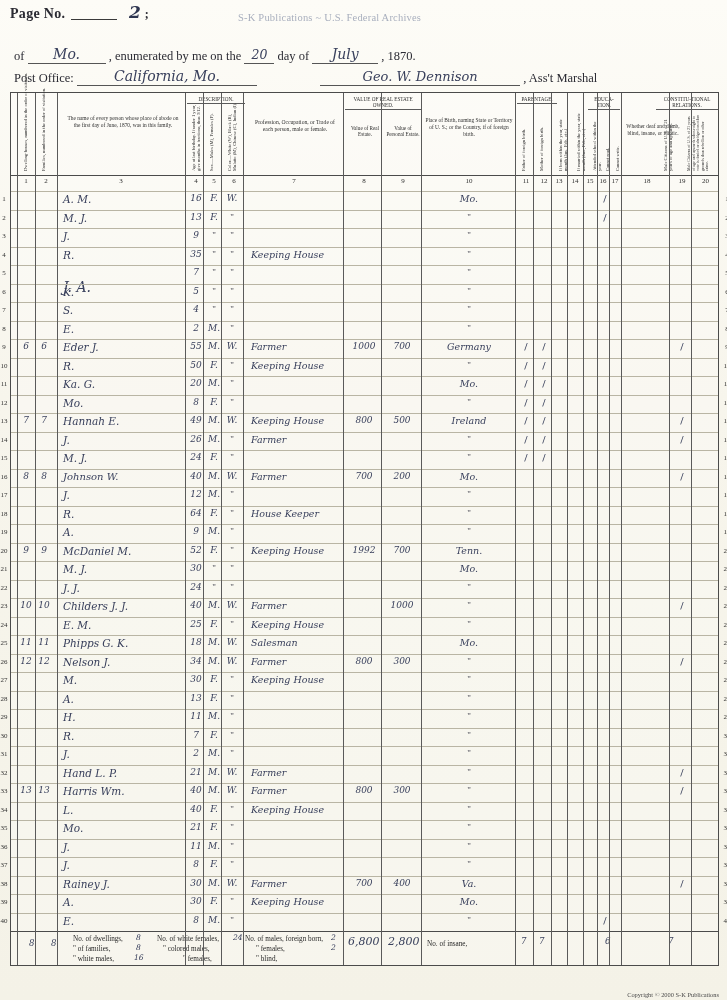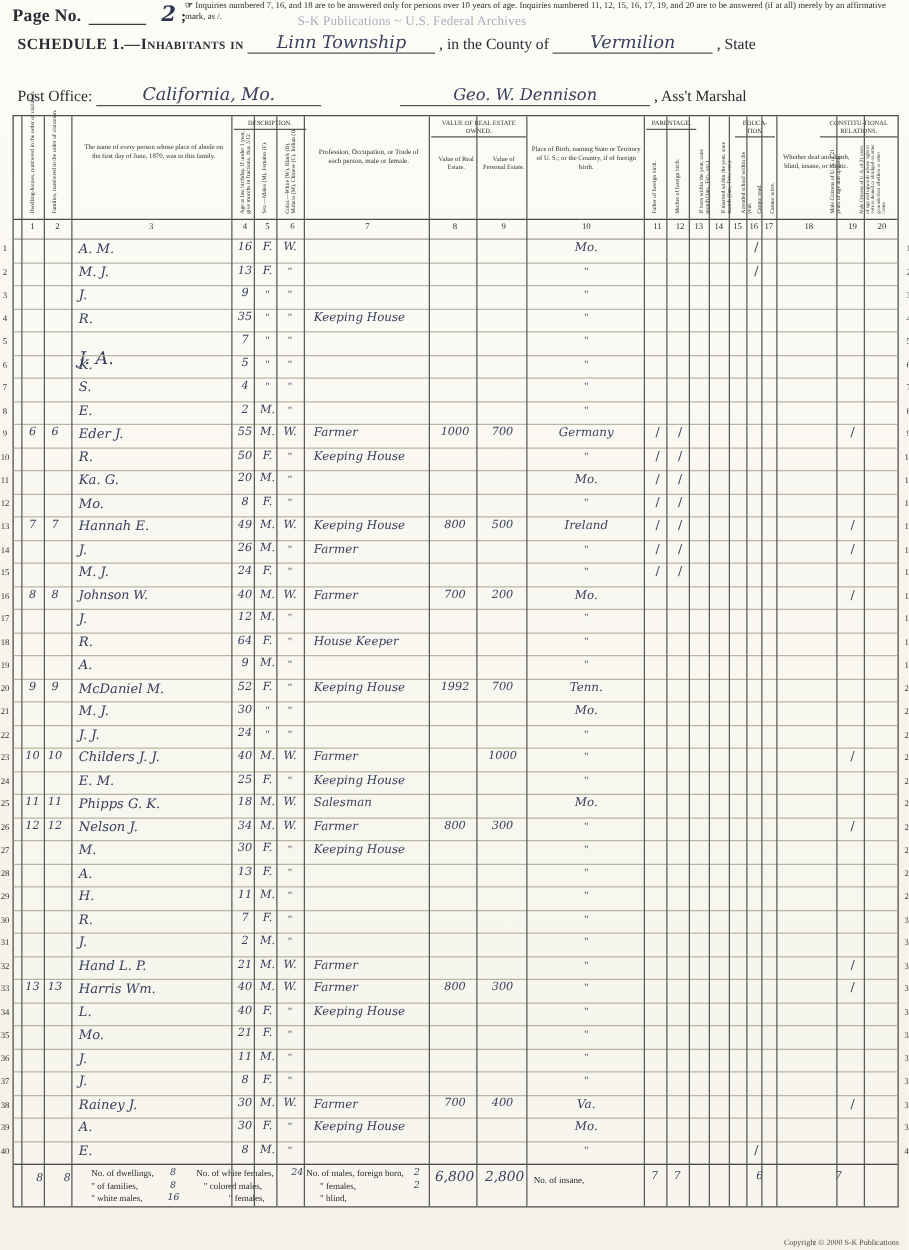--- a/index.html
+++ b/index.html
@@ -101,39 +101,39 @@
 
   <div class="hdr">
 
     <div class="pageno">
       <span class="lbl">Page No.</span>
       <span class="rule"></span>
       <span class="val">2</span>
       <span style="font-size:12px;">;</span>
     </div>
 
-    <div class="topnote">
-      <span style="font-weight:bold;">☞</span>
-      <span>Inquiries numbered 7, 16, and 18 are to be answered only for persons over 10 years of age. Inquiries numbered 11, 12, 15, 16, 17, 19, and 20 are to be answered (if at all) merely by an affirmative mark, as /.</span>
+
+    <div class="watermark">S-K Publications ~ U.S. Federal Archives</div>
+
+
+    <div class="line2">
+      <span>of</span>
+      <span class="u" style="width:78px;">
+        <span class="ms" style="font-size:14px;">Mo.</span>
+      </span>
+      <span>, enumerated by me on the</span>
+      <span class="u" style="width:30px;">
+        <span class="ms">20</span>
+      </span>
+      <span>day of</span>
+      <span class="u" style="width:66px;">
+        <span class="ms" style="font-size:14px;">July</span>
+      </span>
+      <span>, 1870.</span>
     </div>
-
-    <div class="watermark">S-K Publications ~ U.S. Federal Archives</div>
-
-    <div class="line1">
-      <span class="sc">SCHEDULE 1.—Inhabitants in</span>
-      <span class="u" style="width:150px;">
-        <span class="ms" style="font-size:14px;">Linn Township</span>
-      </span>
-      <span>, in the County of</span>
-      <span class="u" style="width:128px;">
-        <span class="ms" style="font-size:14px;">Vermilion</span>
-      </span>
-      <span>, State</span>
-    </div>
-
 
     <div class="line3">
       <span>Post Office:</span>
       <span class="u" style="width:180px;">
         <span class="ms" style="font-size:14px;">California, Mo.</span>
       </span>
       <span class="u" style="width:200px;margin-left:60px;">
         <span class="ms" style="font-size:13px;">Geo. W. Dennison</span>
       </span>
       <span>, Ass't Marshal</span>

